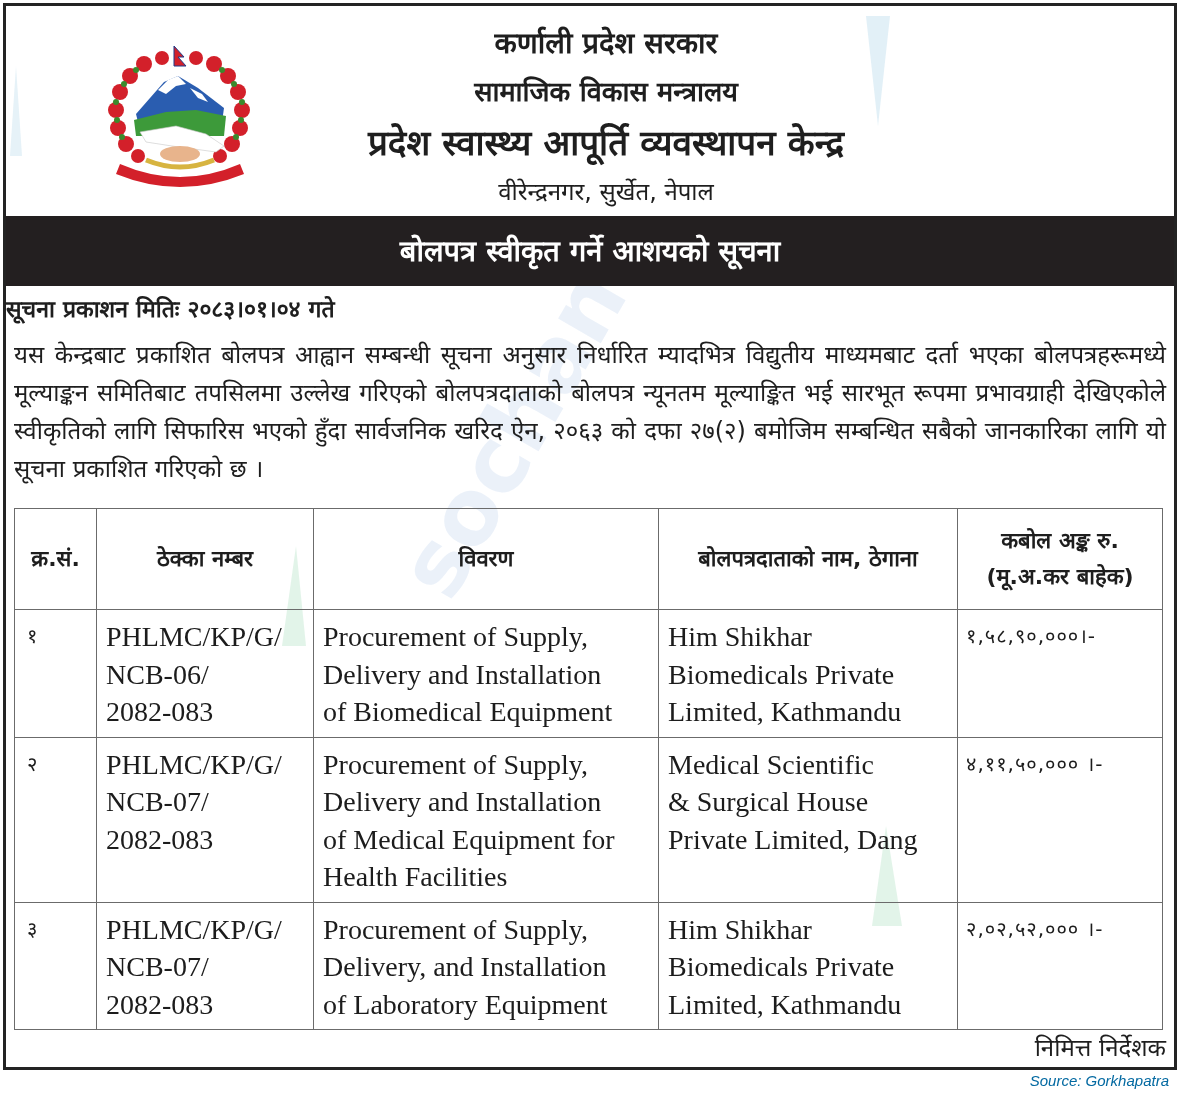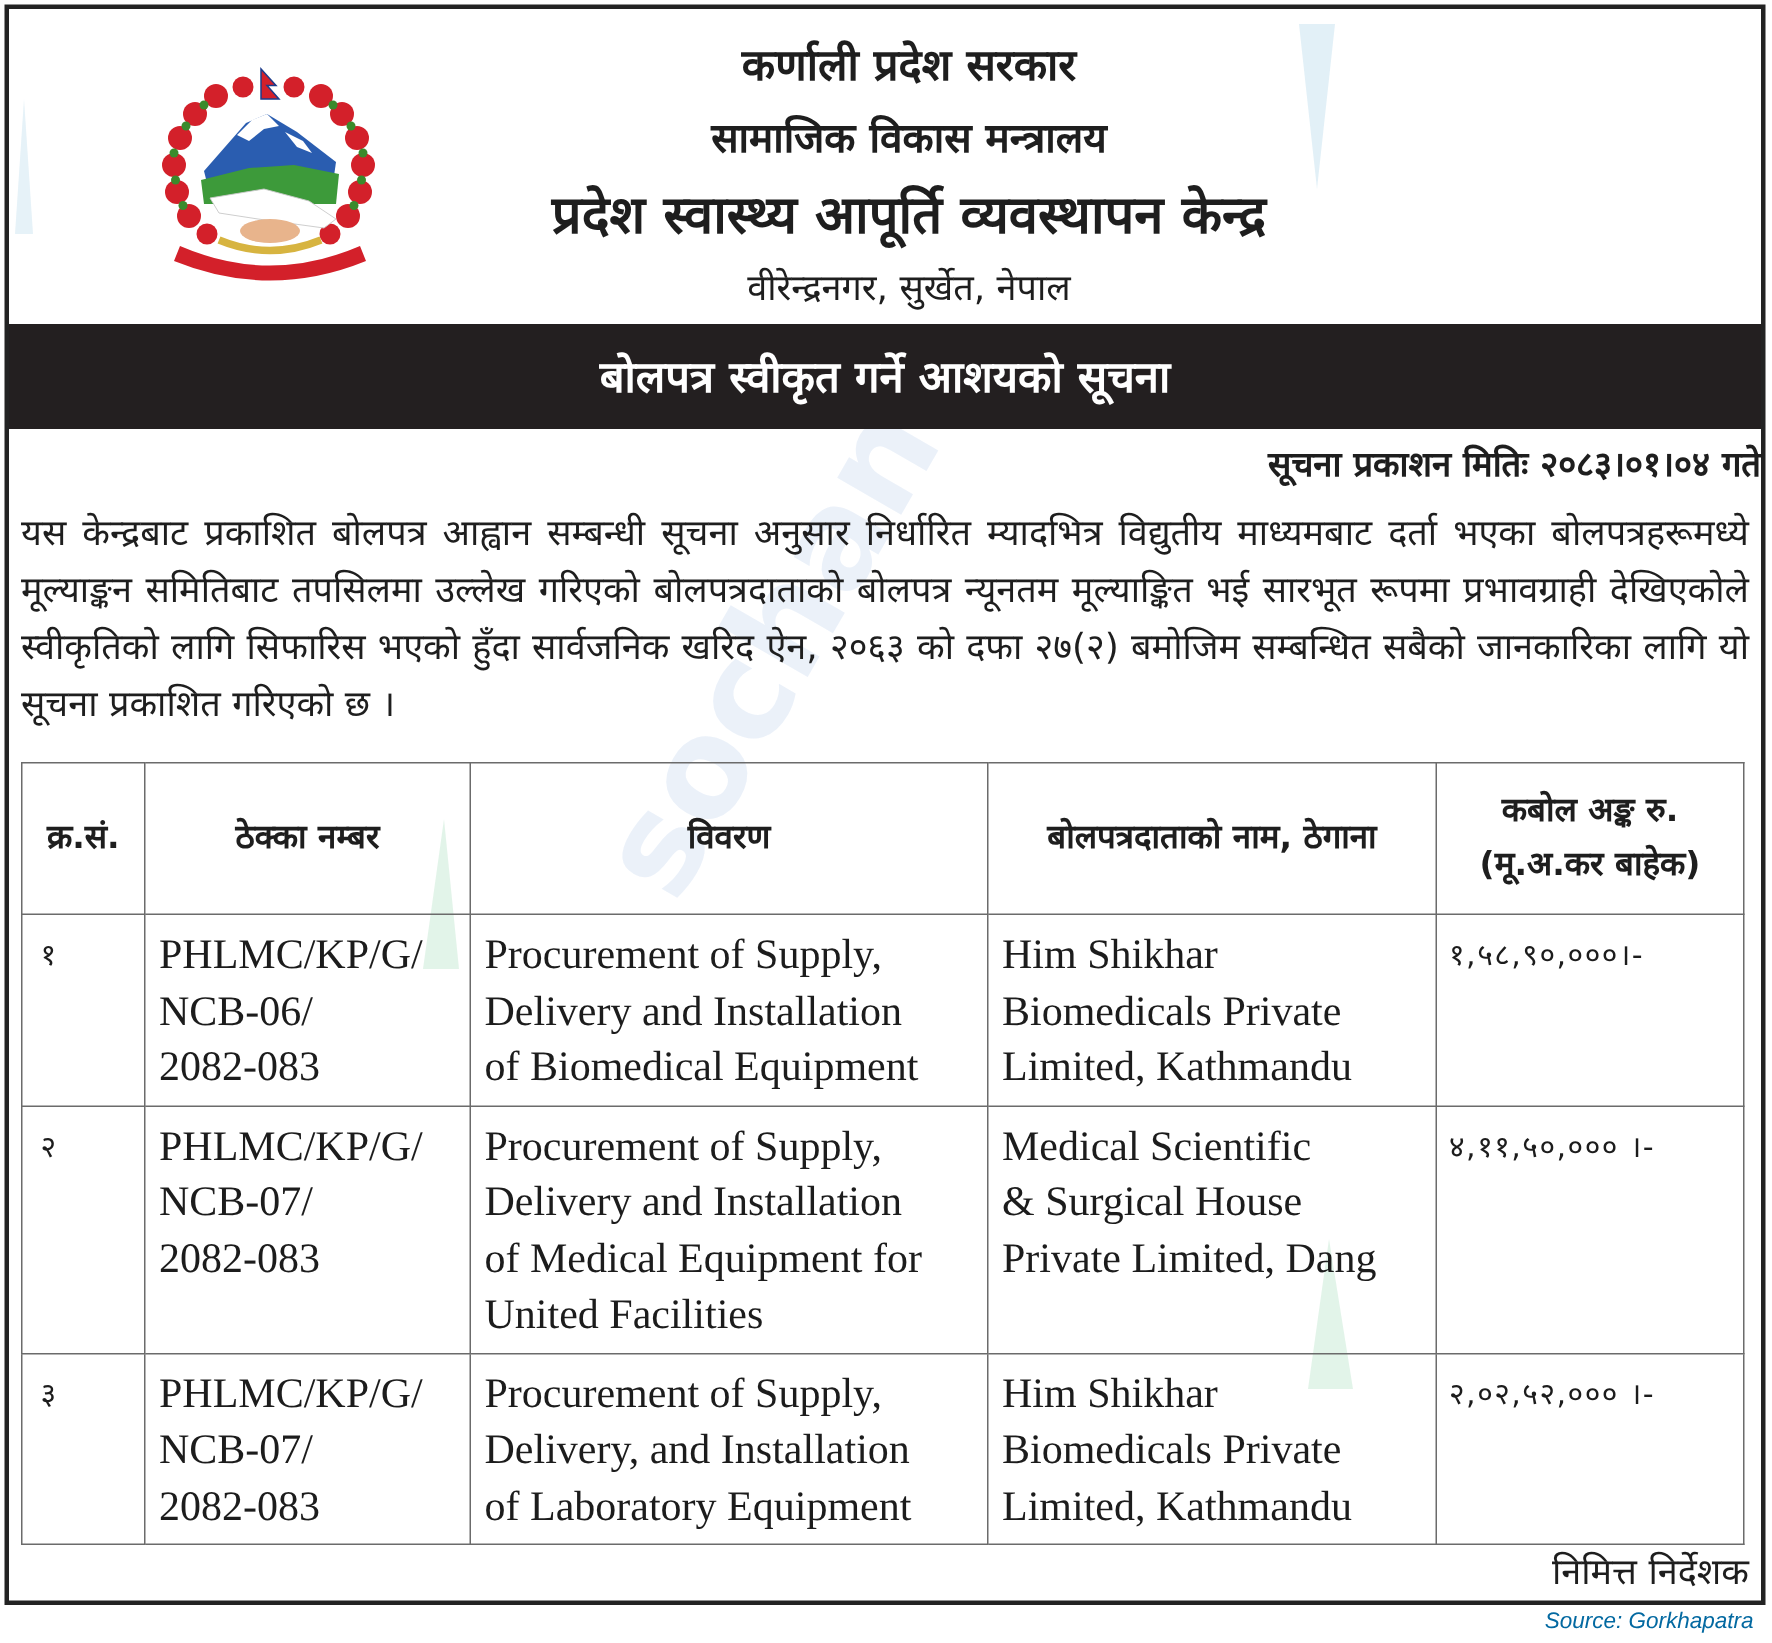--- a/index.html
+++ b/index.html
@@ -11,21 +11,21 @@
   .emblem { position:absolute; left:100px; top:36px; width:148px; height:150px; }
   .header-lines { position:absolute; left:300px; width:600px; top:0; text-align:center; }
   .hl { position:absolute; left:0; width:600px; text-align:center; white-space:nowrap; font-weight:bold; }
   .hl1 { top:16px; font-size:29px; }
   .hl2 { top:66px; font-size:27px; }
   .hl3 { top:112px; font-size:35px; }
   .hl4 { top:168px; font-size:24px; font-weight:normal; }
   .band { position:absolute; left:0; top:210px; width:100%; height:70px;
           background:#231f20; color:#ffffff; text-align:center; font-size:29px;
           font-weight:bold; line-height:70px; }
-  .pubdate { position:absolute; left:0; width:100%; top:286px; text-align:right;
+  .pubdate { position:absolute; left:0; width:100%; top:286px; text-align:left;
              font-size:23px; font-weight:bold; }
   .para { position:absolute; left:8px; width:1152px; top:330px; font-size:24px;
           line-height:38px; text-align:justify; text-align-last:left; }
   table.awards { position:absolute; left:8px; top:502px; width:1148px;
                  border-collapse:collapse; table-layout:fixed; }
   table.awards td, table.awards th { border:1.5px solid #6b6b6b; vertical-align:top; }
   table.awards th { font-weight:bold; font-size:22px; text-align:center; vertical-align:middle; height:98px; line-height:36px; }
   table.awards td { font-family:"Liberation Serif", serif; font-size:28px; line-height:37.5px; padding:8px 8px 6px 9px; color:#1c1c1c; }
   table.awards td.sn { font-family:"DejaVu Sans", sans-serif; font-size:20px; padding-left:12px; }
   table.awards td.amt { font-family:"DejaVu Sans", sans-serif; font-size:20px; padding-left:8px; letter-spacing:1px; }
@@ -156,21 +156,21 @@
         <td class="sn">२</td>
         <td>
           <div>PHLMC/KP/G/</div>
           <div>NCB-07/</div>
           <div>2082-083</div>
         </td>
         <td>
           <div>Procurement of Supply,</div>
           <div>Delivery and Installation</div>
           <div>of Medical Equipment for</div>
-          <div>United Facilities</div>
+          <div>Health Facilities</div>
         </td>
         <td>
           <div>Medical Scientific</div>
           <div>&amp; Surgical House</div>
           <div>Private Limited, Dang</div>
         </td>
         <td class="amt">४,११,५०,००० ।-</td>
       </tr>
       <tr style="height:124px">
         <td class="sn">३</td>

